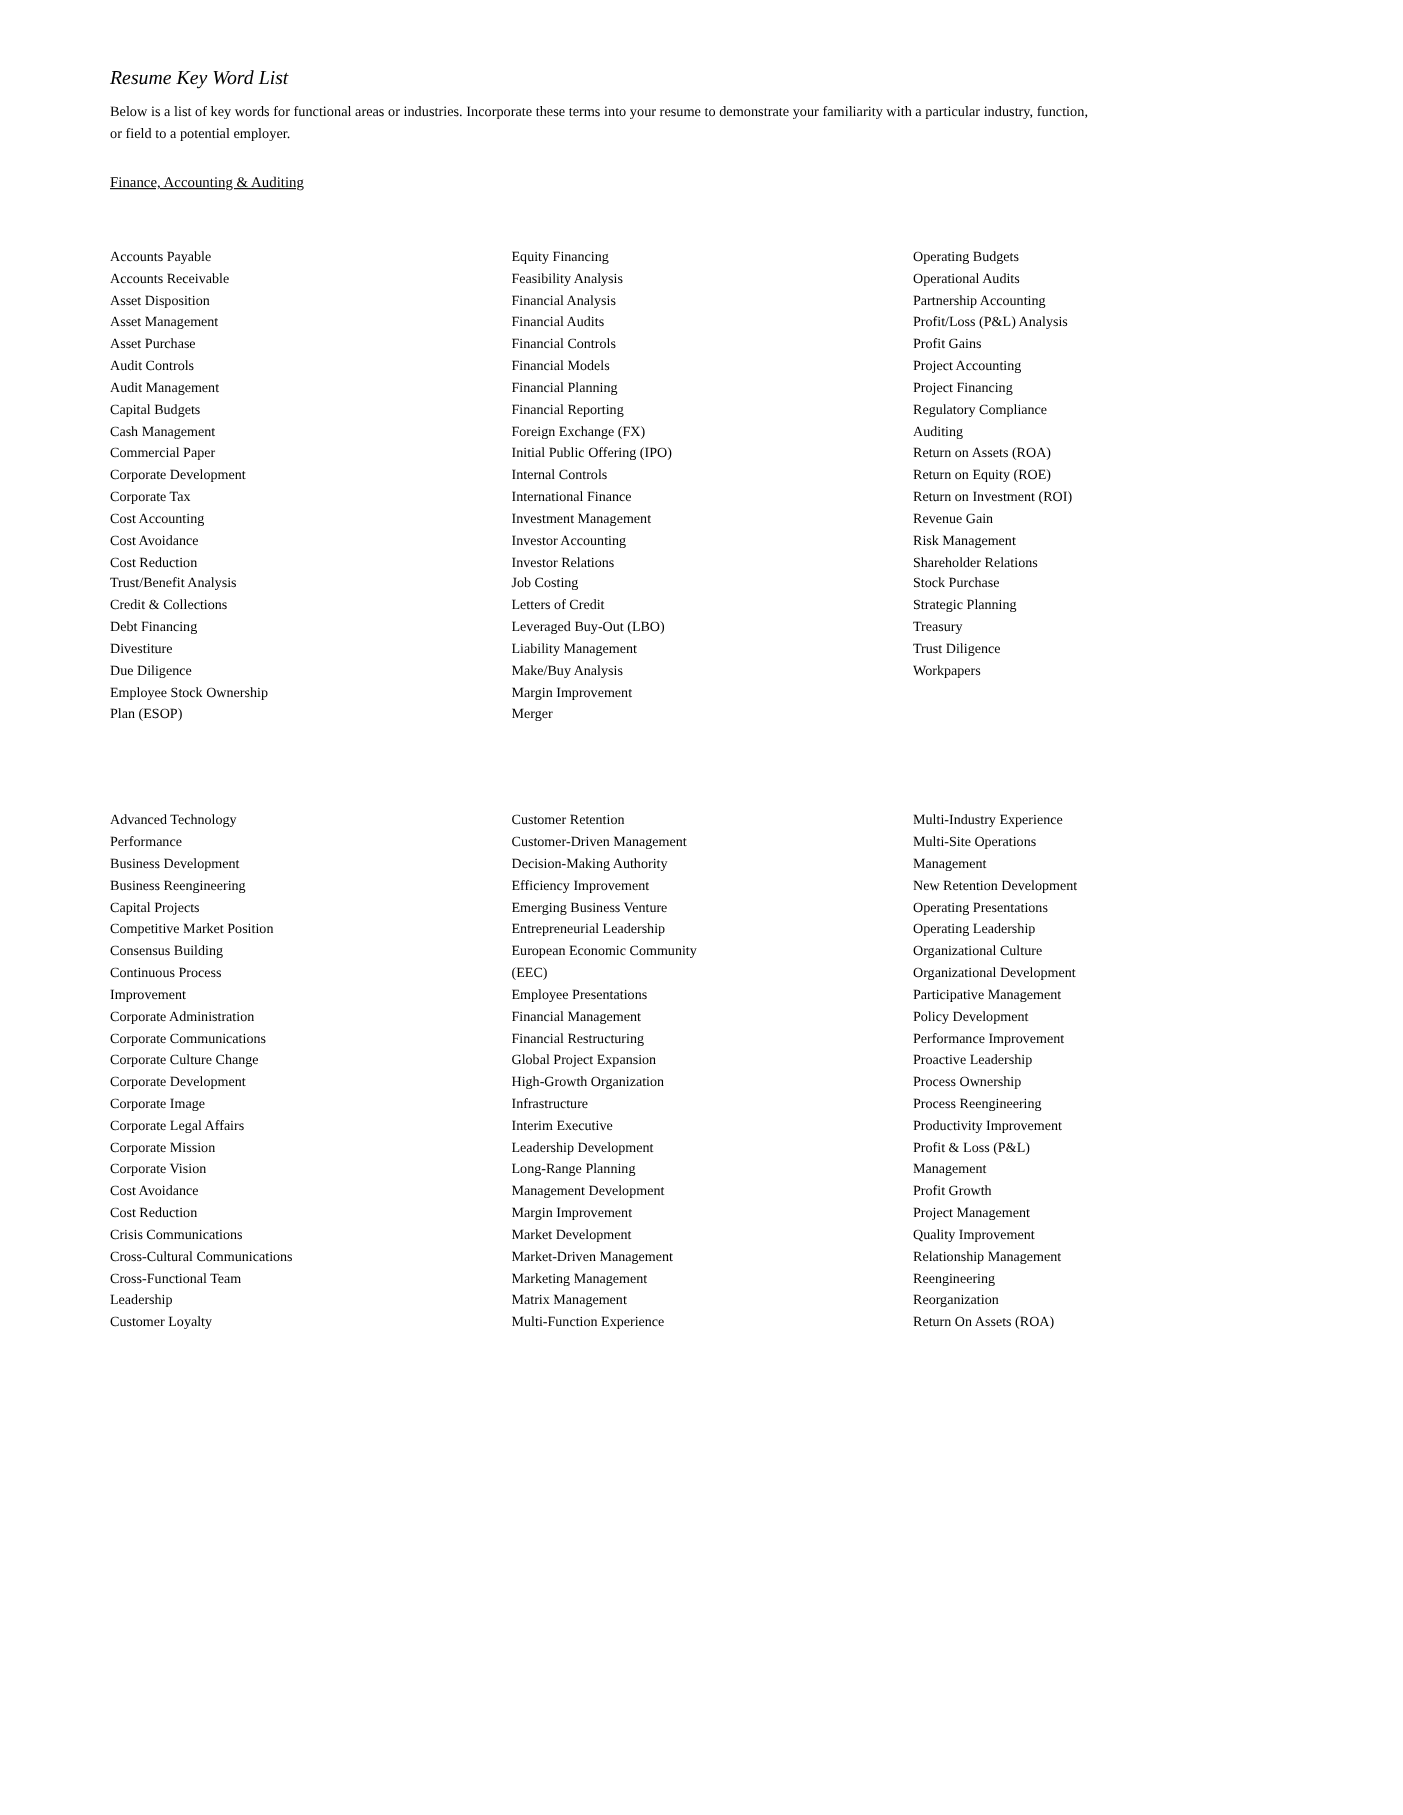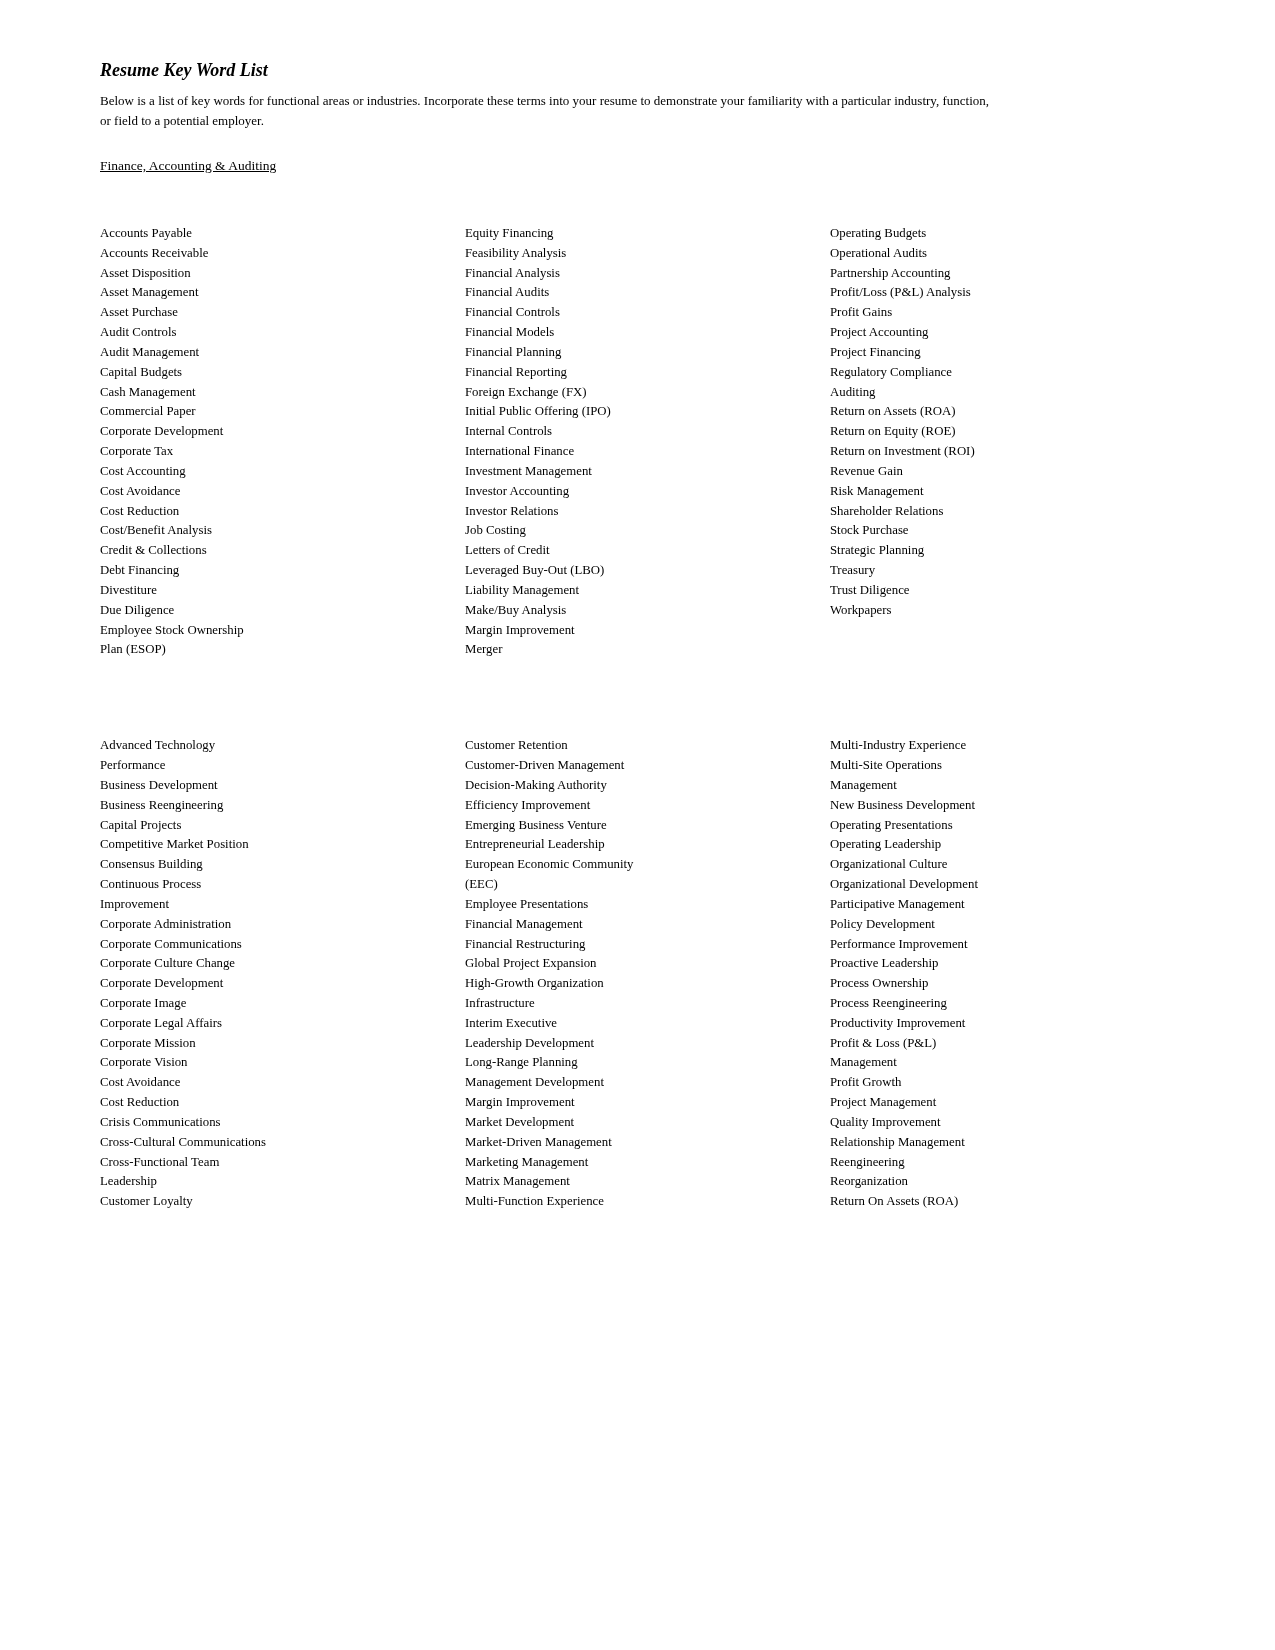--- a/index.html
+++ b/index.html
@@ -7,21 +7,21 @@
       background: #fff;
       font-family: Times New Roman, Times, serif;
       font-size: 13px;
       color: #000;
       width: 1275px;
       min-height: 1650px;
       padding: 60px 80px 60px 100px;
     }
     .page-title {
       font-size: 18px;
-      font-weight: bold;
+      font-weight: normal;
       font-style: italic;
       margin-bottom: 10px;
     }
     .intro-text {
       font-size: 13px;
       line-height: 1.5;
       margin-bottom: 28px;
       max-width: 900px;
     }
     .section {
@@ -67,21 +67,21 @@
           <span>Audit Controls</span>
           <span>Audit Management</span>
           <span>Capital Budgets</span>
           <span>Cash Management</span>
           <span>Commercial Paper</span>
           <span>Corporate Development</span>
           <span>Corporate Tax</span>
           <span>Cost Accounting</span>
           <span>Cost Avoidance</span>
           <span>Cost Reduction</span>
-          <span>Cost/Benefit Analysis</span>
+          <span>Trust/Benefit Analysis</span>
           <span>Credit &amp; Collections</span>
           <span>Debt Financing</span>
           <span>Divestiture</span>
           <span>Due Diligence</span>
           <span>Employee Stock Ownership</span>
           <span>Plan (ESOP)</span>
         </div>
         <div class="col">
           <span>Equity Financing</span>
           <span>Feasibility Analysis</span>
@@ -181,21 +181,21 @@
           <span>Market Development</span>
           <span>Market-Driven Management</span>
           <span>Marketing Management</span>
           <span>Matrix Management</span>
           <span>Multi-Function Experience</span>
         </div>
         <div class="col">
           <span>Multi-Industry Experience</span>
           <span>Multi-Site Operations</span>
           <span>Management</span>
-          <span>New Business Development</span>
+          <span>New Retention Development</span>
           <span>Operating Presentations</span>
           <span>Operating Leadership</span>
           <span>Organizational Culture</span>
           <span>Organizational Development</span>
           <span>Participative Management</span>
           <span>Policy Development</span>
           <span>Performance Improvement</span>
           <span>Proactive Leadership</span>
           <span>Process Ownership</span>
           <span>Process Reengineering</span>

